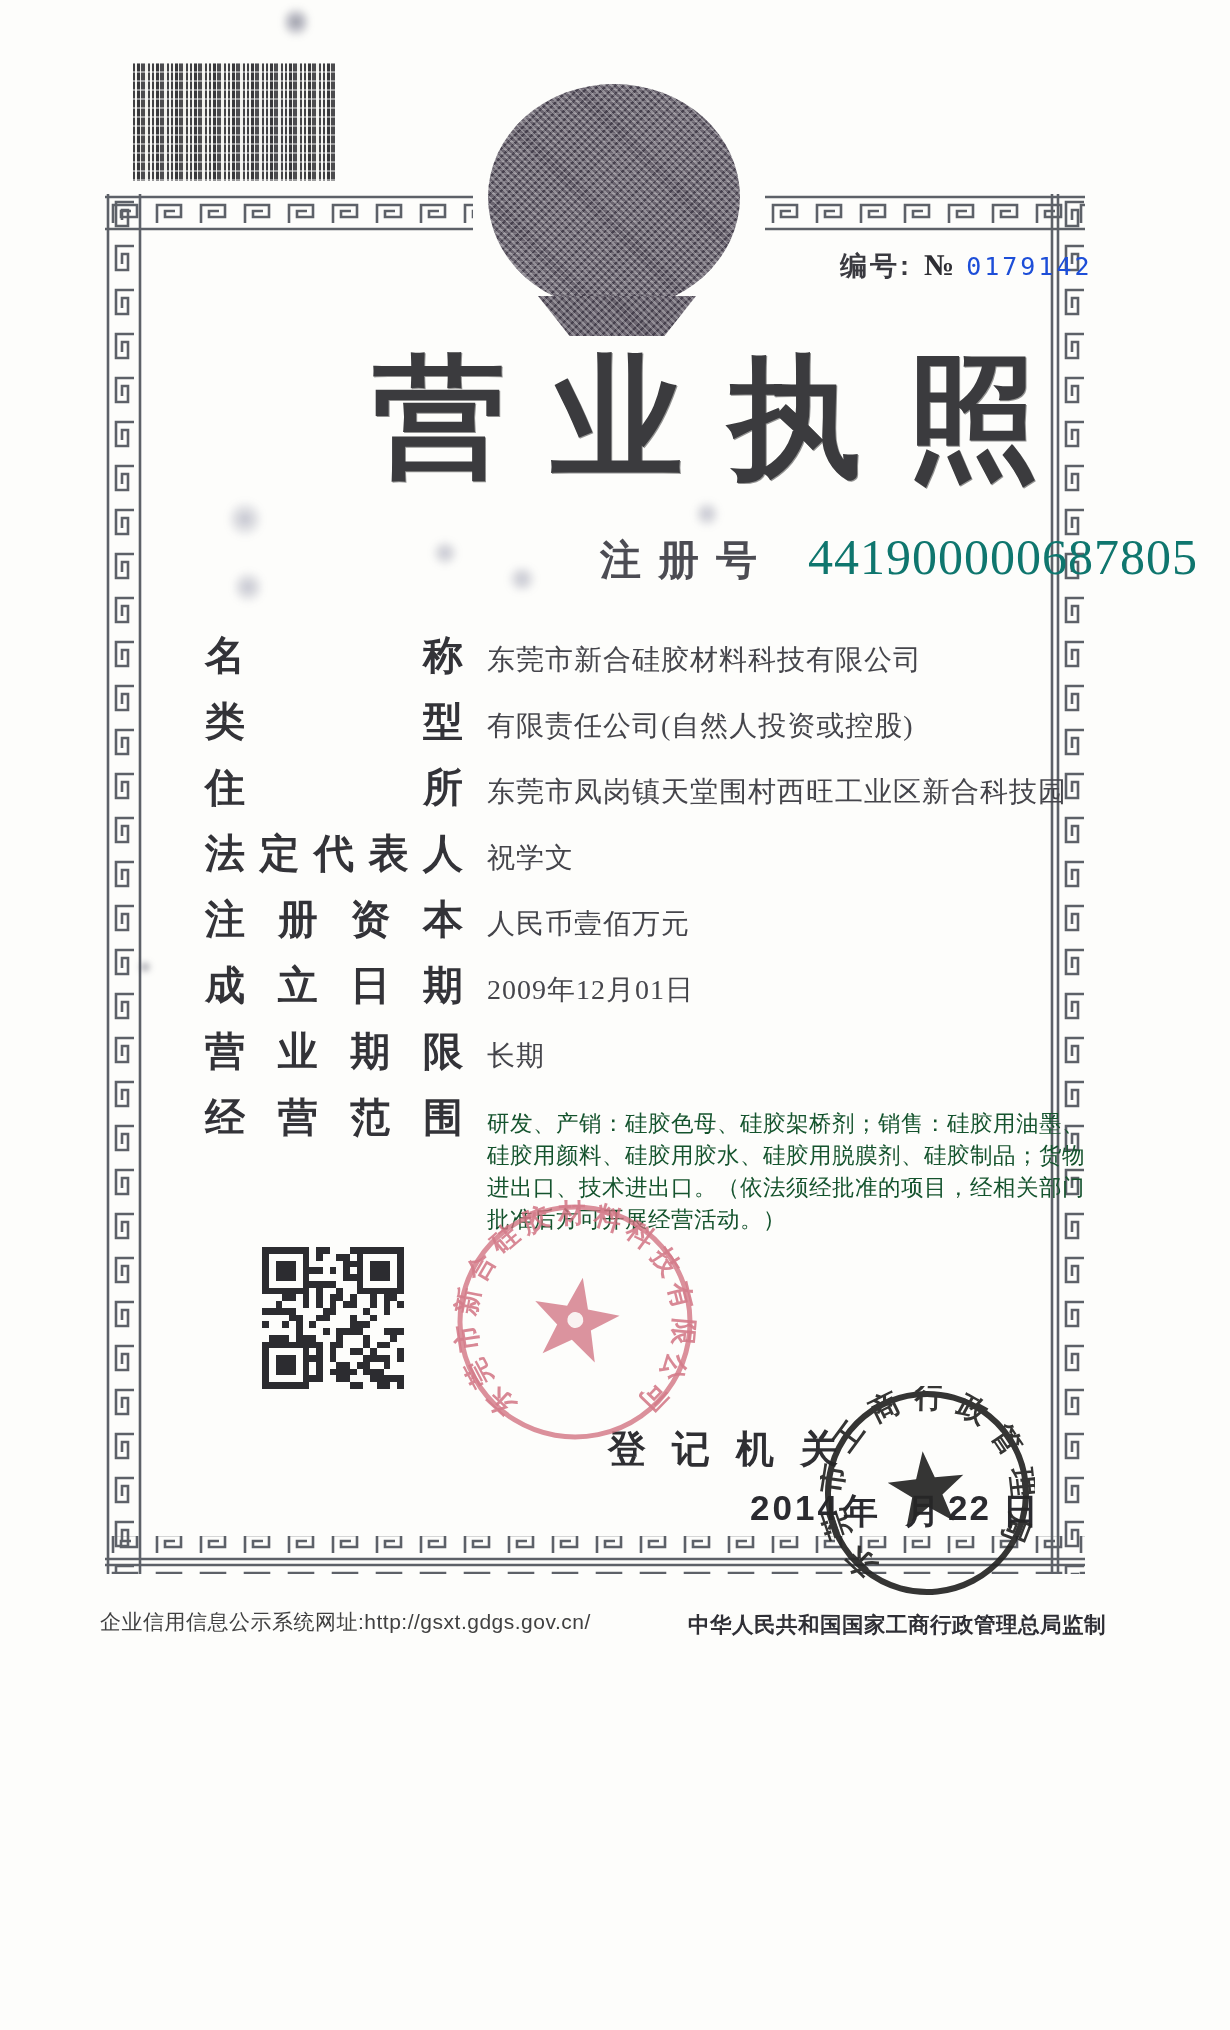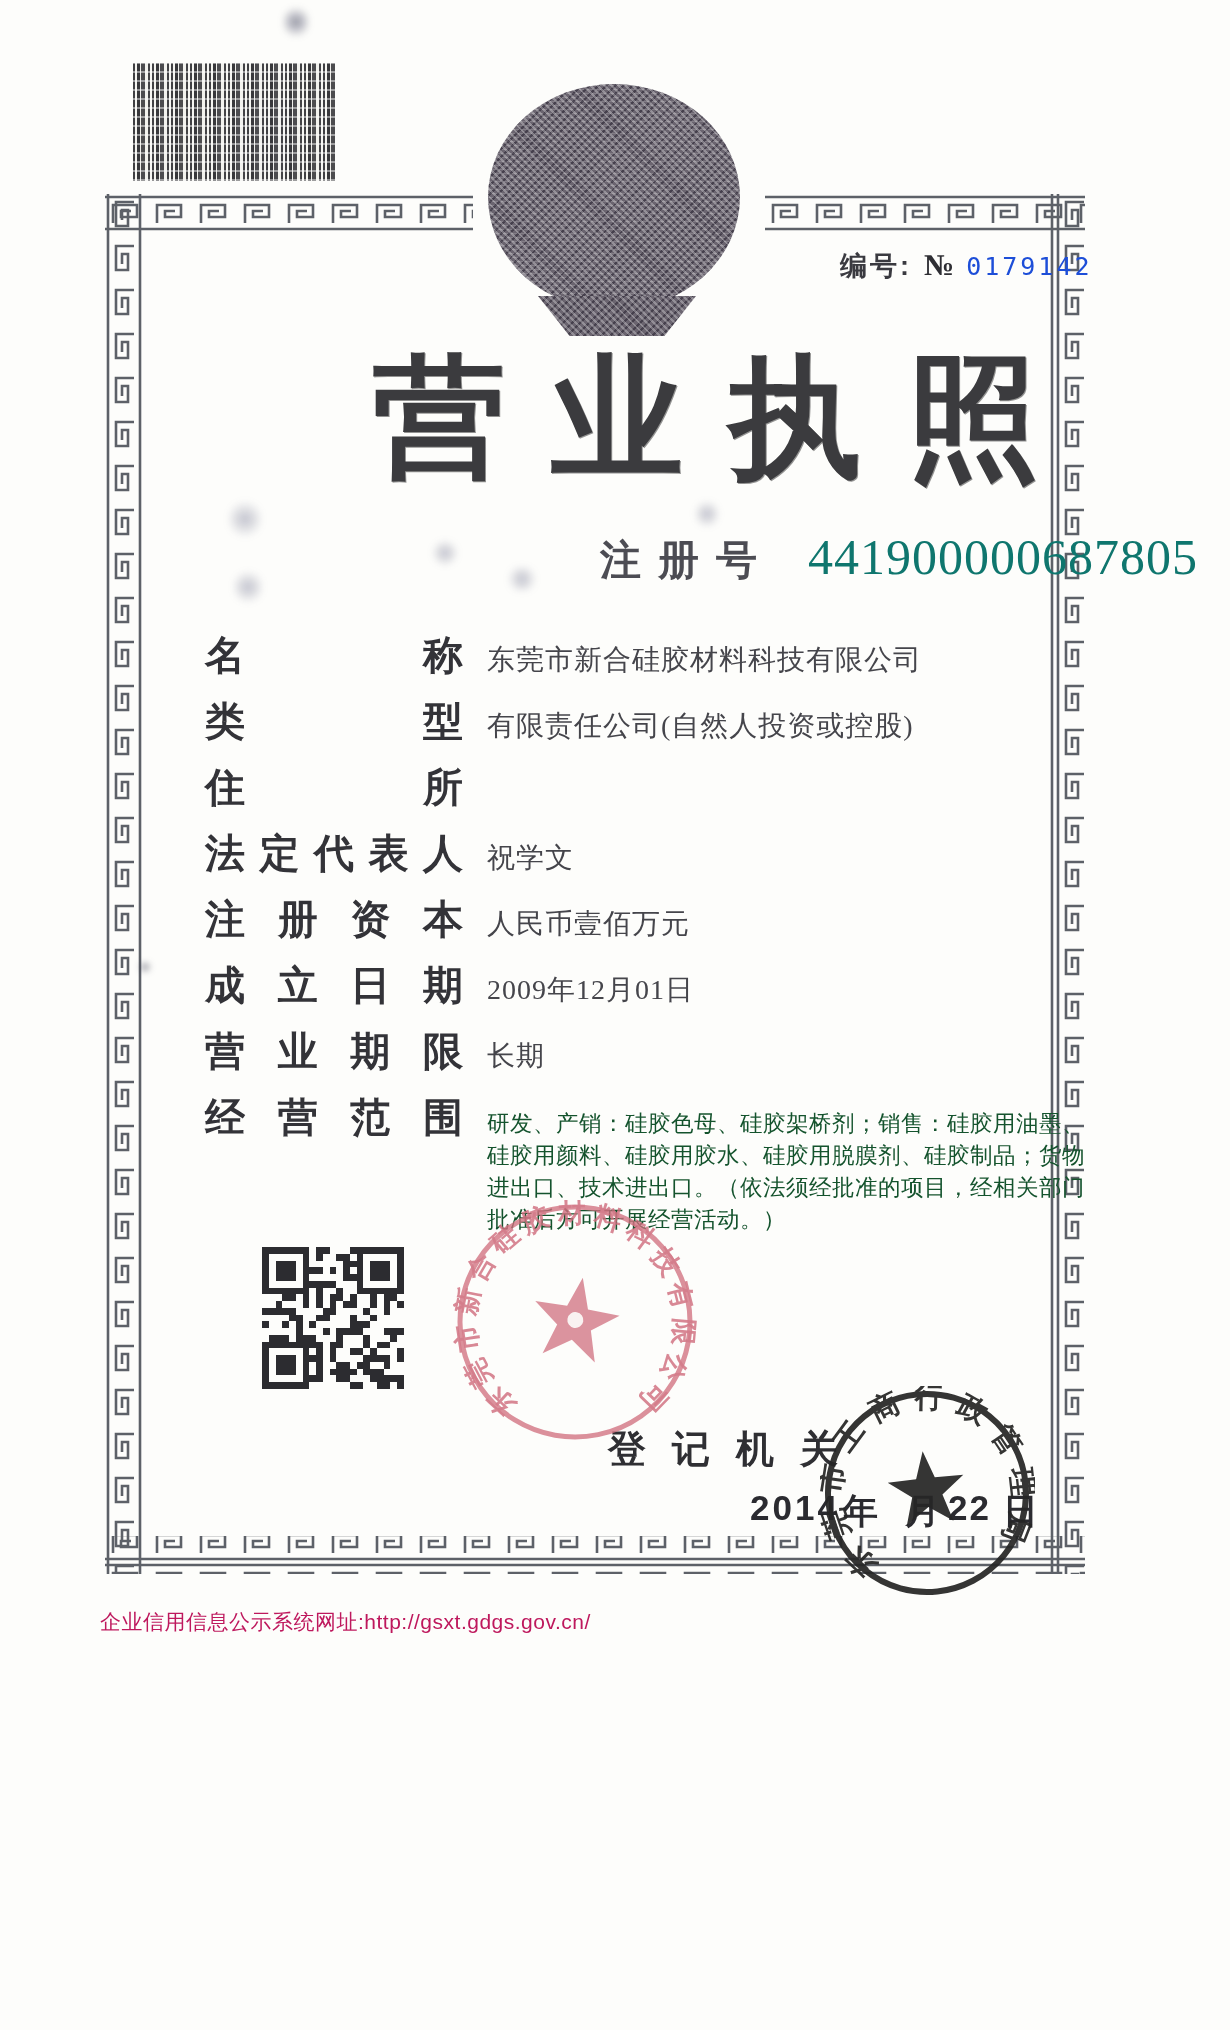--- a/index.html
+++ b/index.html
@@ -74,21 +74,21 @@
   .registrar{position:absolute;left:608px;top:1424px;font-size:38px;font-weight:600;
     letter-spacing:26px;color:#2f2f33;z-index:4;}
   .dpart{position:absolute;top:1488px;font-size:35px;font-weight:700;color:#2b2b30;z-index:4;}
   .d-year{left:750px;letter-spacing:3px;}
   .d-yunit{left:843px;}
   .d-munit{left:905px;}
   .d-day{left:948px;letter-spacing:2px;}
   .d-dunit{left:1003px;}
 
   
-  .foot-left{position:absolute;left:100px;top:1608px;font-size:21px;color:#be185d;letter-spacing:.5px;z-index:4;}
+  .foot-left{position:absolute;left:100px;top:1608px;font-size:21px;color:#404040;letter-spacing:.5px;z-index:4;}
   .foot-right{position:absolute;left:688px;top:1610px;font-size:21.5px;font-weight:600;color:#2f2f35;letter-spacing:.5px;z-index:4;}
 
   
   .smudge{position:absolute;border-radius:50%;filter:blur(3px);z-index:2;
     background:radial-gradient(circle, rgba(75,78,112,.33), rgba(75,78,112,0) 70%);}
   .s1{left:228px;top:498px;width:34px;height:42px;}
   .s2{left:430px;top:540px;width:30px;height:26px;}
   .s3{left:695px;top:498px;width:24px;height:32px;}
   .s4{left:233px;top:568px;width:30px;height:38px;}
   .s5{left:505px;top:566px;width:34px;height:26px;}
@@ -149,20 +149,21 @@
           <span>类</span>
           <span>型</span>
         </span>
       <span class="val">有限责任公司(自然人投资或控股)</span>
     </div>
     <div class="row">
       <span class="lab">
           <span>住</span>
           <span>所</span>
         </span>
+      <span class="val">东莞市凤岗镇天堂围村西旺工业区新合科技园</span>
     </div>
     <div class="row">
       <span class="lab">
           <span>法</span>
           <span>定</span>
           <span>代</span>
           <span>表</span>
           <span>人</span>
         </span>
       <span class="val">祝学文</span>
@@ -674,20 +675,21 @@
 
   <div class="registrar">登记机关</div>
 
   <span class="dpart d-year">2014</span>
   <span class="dpart d-yunit">年</span>
   <span class="dpart d-munit">月</span>
   <span class="dpart d-day">22</span>
   <span class="dpart d-dunit">日</span>
 
   <div class="foot-left">企业信用信息公示系统网址:http://gsxt.gdgs.gov.cn/</div>
+  <div class="foot-right">中华人民共和国国家工商行政管理总局监制</div>
 
   <div class="smudge s1"></div>
   <div class="smudge s2"></div>
   <div class="smudge s3"></div>
   <div class="smudge s4"></div>
   <div class="smudge s5"></div>
   <div class="smudge s6"></div>
   <div class="smudge s7"></div>
 
 </div>

